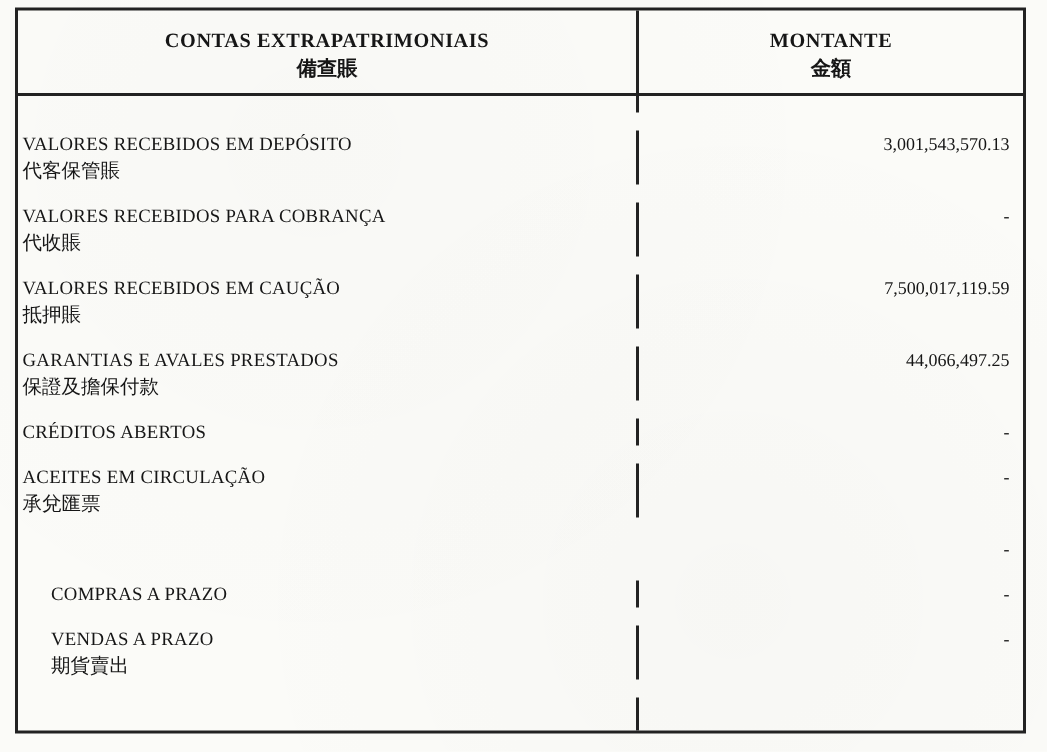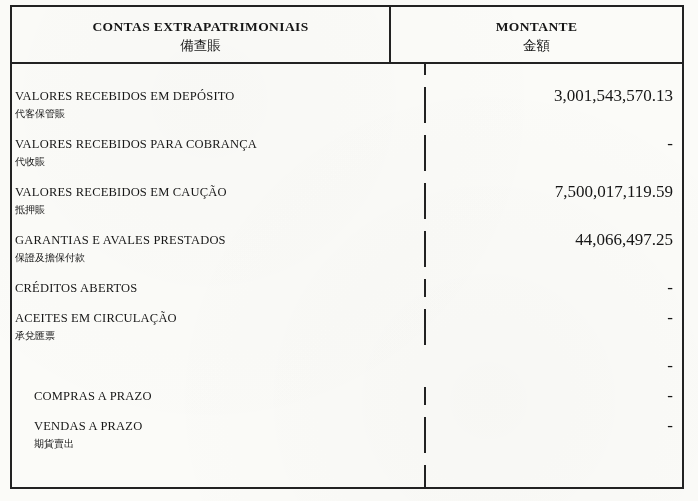--- a/index.html
+++ b/index.html
@@ -35,30 +35,30 @@
     flex: none;
   }
   .th {
     display: flex;
     flex-direction: column;
     justify-content: center;
     align-items: center;
     text-align: center;
     padding-top: 3px;
   }
-  .th-accounts { width: 379px; border-right: 2px solid #222; }
+  .th-accounts { width: 414px; border-right: 2px solid #222; }
   .th-amount   { flex: 1; align-items: center; }
   .th-pt {
     font-weight: bold;
     font-size: 13.5px;
     letter-spacing: 0.4px;
     line-height: 19px;
   }
   .th-zh {
-    font-weight: normal;
+    font-weight: bold;
     font-size: 13.5px;
     line-height: 19px;
   }
   
   .tbody {
     display: flex;
     flex-direction: column;
     flex: 1;
   }
   .tbody .spacer-top {
@@ -76,26 +76,26 @@
     flex: 1;
     padding-right: 9px;
   }
   .pt {
     font-size: 12.5px;
     line-height: 18px;
     letter-spacing: 0.2px;
     white-space: nowrap;
   }
   .zh {
-    font-size: 10px;
+    font-size: 13px;
     line-height: 18px;
     white-space: nowrap;
   }
   .amt {
-    font-size: 17px;
+    font-size: 12px;
     line-height: 18px;
     text-align: right;
     white-space: nowrap;
     padding-left: 25px;
   }
 </style>
 </head>
 <body>
 
 <div class="page">

